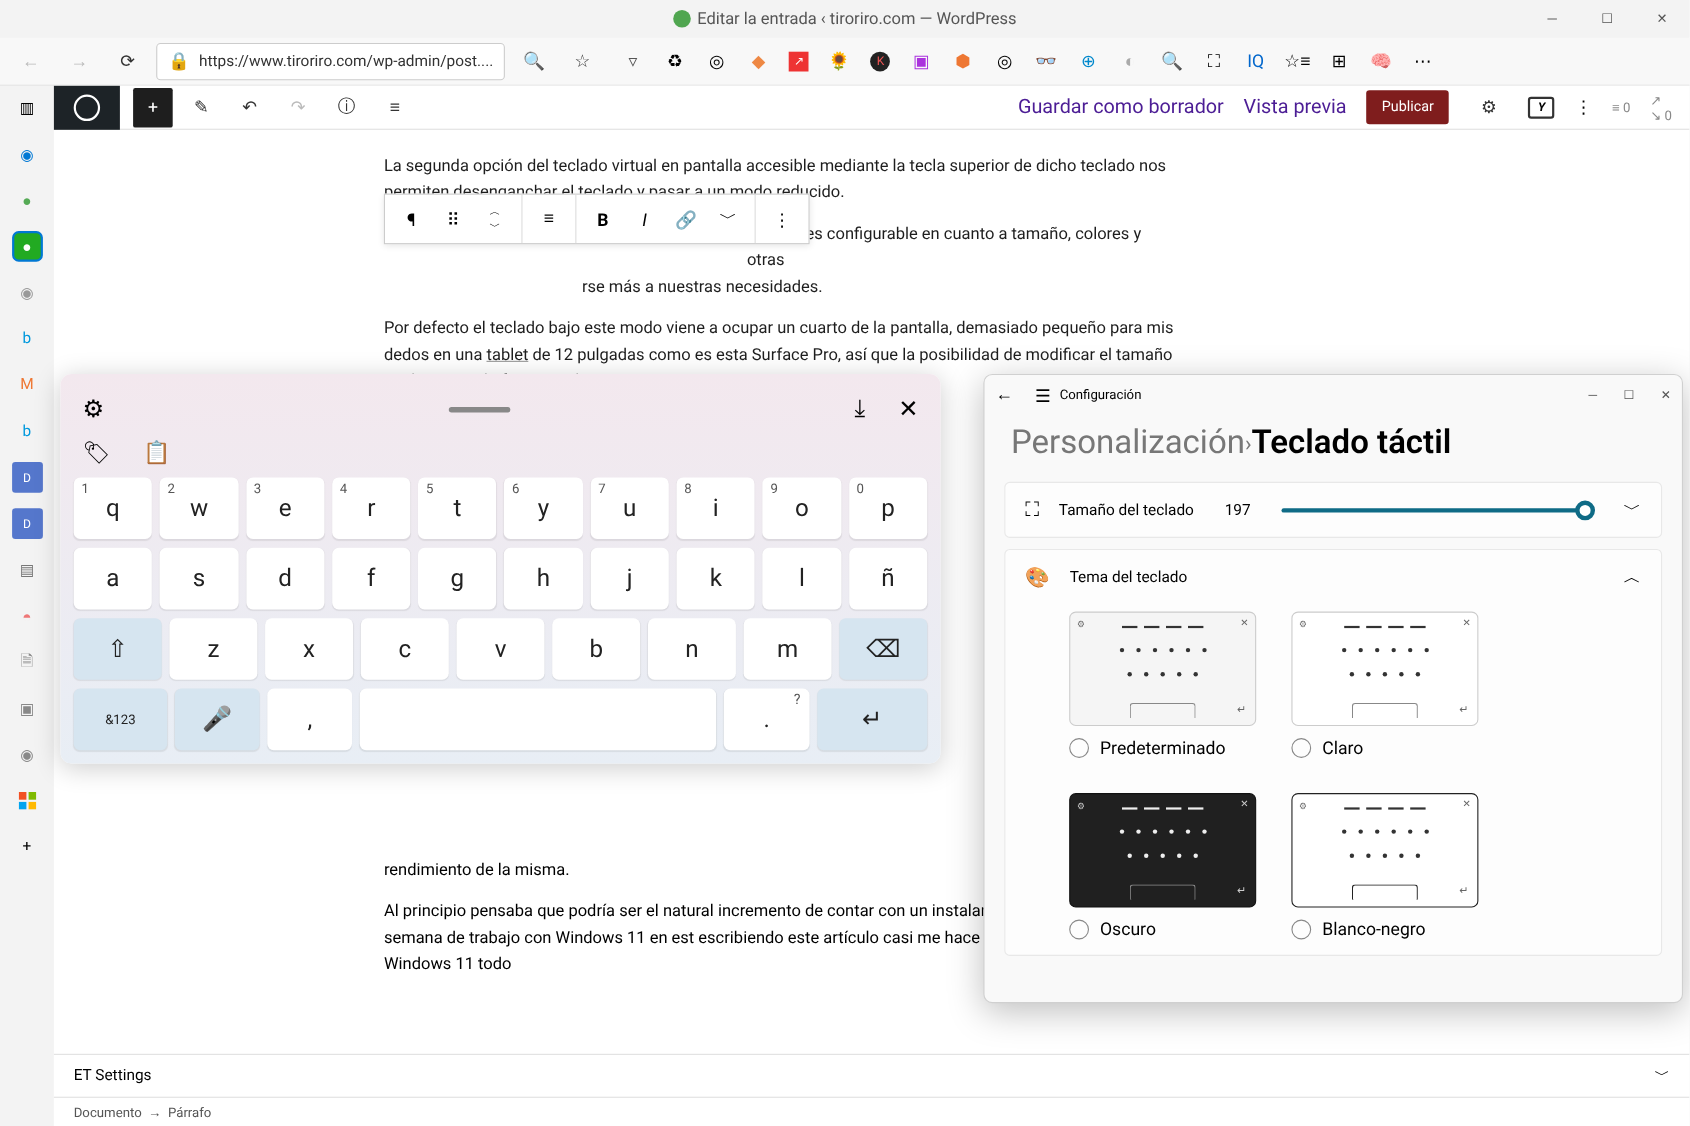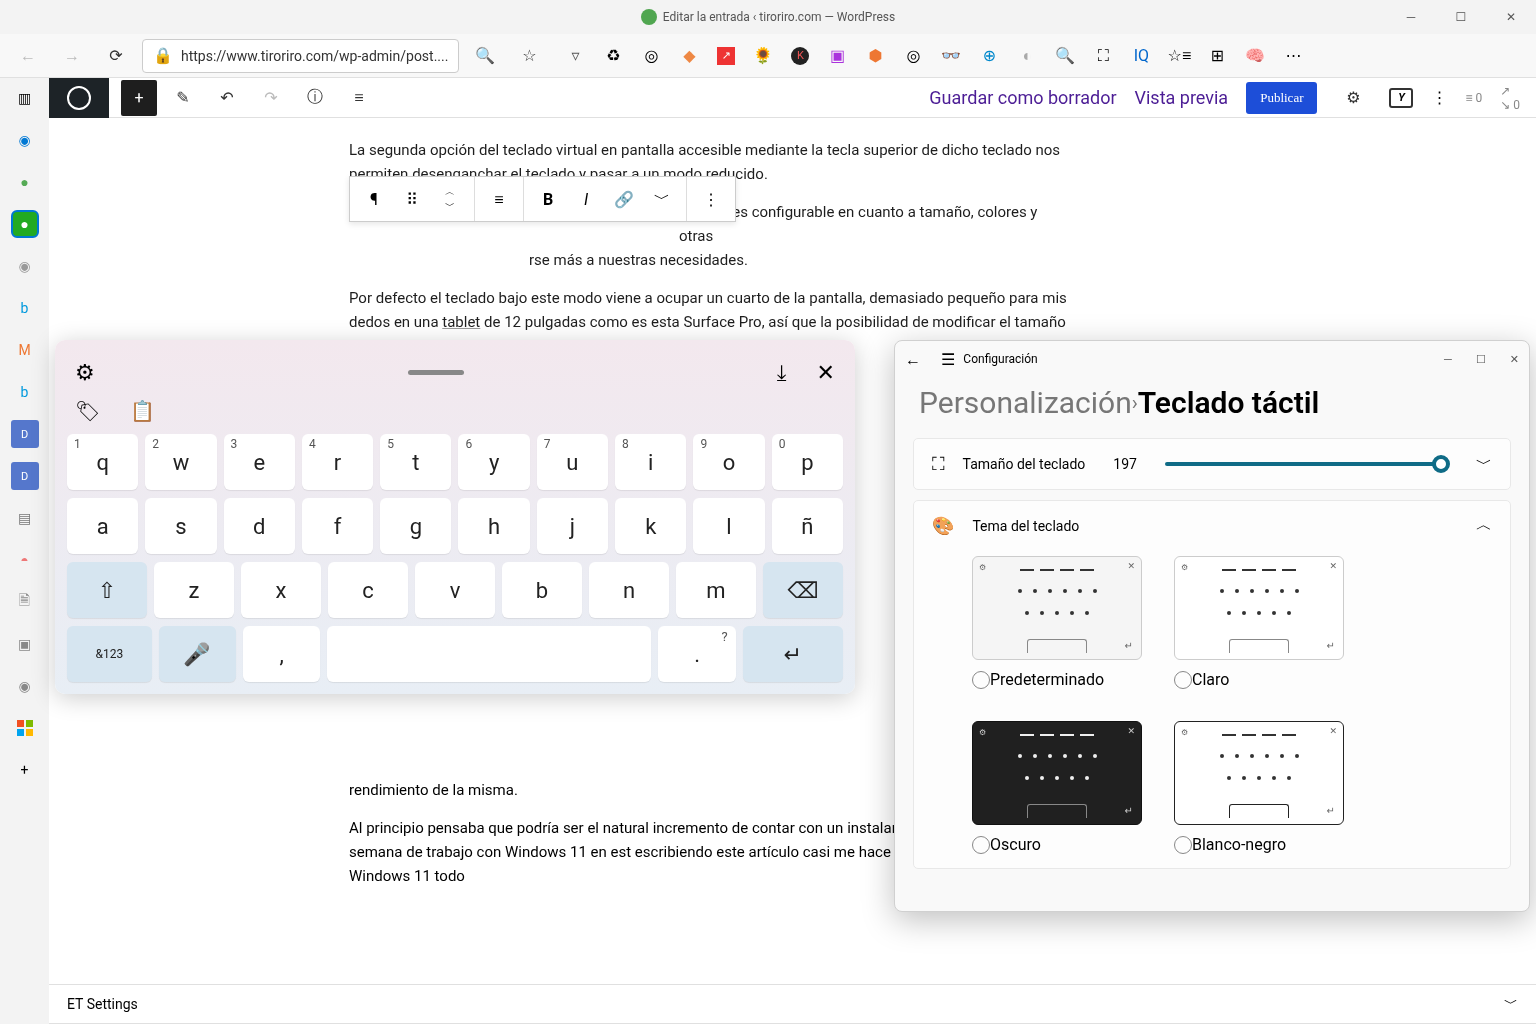--- a/index.html
+++ b/index.html
@@ -1,20 +1,20 @@
 <!DOCTYPE html>
 <html><head>
 <meta charset="utf-8">
 <style>
 * { margin: 0; padding: 0; box-sizing: border-box; font-family: -apple-system, BlinkMacSystemFont, "Segoe UI", Roboto, sans-serif; }
 body { width: 1536px; height: 1024px; overflow: hidden; background: #f3f3f3; position: relative; }
 
 
 .titlebar { height: 34px; display: flex; align-items: center; justify-content: center; background: #f3f3f3; position: relative; }
-.titlebar-title { font-size: 12px; color: #555; display: flex; align-items: center; gap: 6px; }
+.titlebar-title { font-size: 15px; color: #555; display: flex; align-items: center; gap: 6px; }
 .favicon { width: 16px; height: 16px; background: #50a650; border-radius: 50%; display: inline-block; }
 .win-controls { position: absolute; right: 0; top: 0; display: flex; }
 .win-btn { width: 50px; height: 34px; display: flex; align-items: center; justify-content: center; color: #555; font-size: 12px; }
 
 
 .browser-bar { height: 44px; display: flex; align-items: center; padding: 0 10px; gap: 8px; background: #f8f8f8; border-bottom: 1px solid #e0e0e0; }
 .nav-btn { width: 36px; height: 36px; display: flex; align-items: center; justify-content: center; color: #333; border-radius: 4px; }
 .nav-btn.disabled { color: #bbb; }
 .url-bar { flex: 0 0 280px; height: 34px; border: 1px solid #ccc; border-radius: 4px; display: flex; align-items: center; padding: 0 10px; gap: 8px; background: white; }
 .url-text { font-size: 14px; color: #333; white-space: nowrap; overflow: hidden; }
@@ -29,21 +29,21 @@
 
 .wp-area { position: absolute; left: 49px; top: 78px; right: 0; bottom: 0; background: white; }
 .wp-topbar { height: 40px; display: flex; align-items: center; background: white; border-bottom: 1px solid #e0e0e0; }
 .wp-logo { width: 60px; height: 40px; background: #1d2327; display: flex; align-items: center; justify-content: center; }
 .wp-logo-circle { width: 24px; height: 24px; border: 2px solid white; border-radius: 50%; position: relative; }
 .wp-toolbar-left { display: flex; align-items: center; gap: 8px; padding-left: 12px; }
 .wp-tool-btn { width: 36px; height: 36px; display: flex; align-items: center; justify-content: center; border-radius: 2px; color: #333; }
 .wp-tool-btn.primary { background: #1e1e1e; color: white; }
 .wp-toolbar-right { margin-left: auto; display: flex; align-items: center; gap: 18px; padding-right: 16px; }
 .wp-text-btn { font-size: 18px; color: #4c1d95; }
-.wp-publish { background: #1d4ed8; color: white; padding: 8px 14px; border-radius: 3px; font-size: 13px; font-family: Liberation Serif, serif; }
+.wp-publish { background: #7f1d1d; color: white; padding: 8px 14px; border-radius: 3px; font-size: 13px; }
 .wp-yoast { width: 24px; height: 20px; border: 2px solid #333; border-radius: 3px; display:flex; align-items:center; justify-content:center; font-size:11px; font-weight:bold; font-style:italic; }
 
 
 .editor { padding: 20px 0 20px 0; position: relative; }
 .editor-inner { max-width: 720px; margin-left: 300px; font-size: 15px; line-height: 1.6; color: #1e1e1e; }
 .editor-inner p { margin-bottom: 14px; }
 .block-toolbar { position: absolute; top: 58px; left: 300px; background: white; border: 1px solid #ccc; display: flex; height: 46px; box-shadow: 0 2px 6px rgba(0,0,0,0.1); }
 .bt-sec { display: flex; align-items: center; border-right: 1px solid #ddd; padding: 0 8px; gap: 6px; }
 .bt-btn { width: 32px; height: 32px; display: flex; align-items: center; justify-content: center; font-size: 16px; }
 .placeholder { color: #888; }
@@ -94,21 +94,21 @@
 .kb-dashes { display: flex; gap: 6px; justify-content: center; margin-top: 4px; }
 .kb-dash { width: 14px; height: 2px; background: #333; }
 .theme-preview.dark .kb-dash { background: #eee; }
 .theme-gear { position: absolute; top: 6px; left: 6px; font-size: 8px; color: #666; }
 .theme-x { position: absolute; top: 4px; right: 6px; font-size: 9px; color: #666; }
 .theme-preview.dark .theme-gear, .theme-preview.dark .theme-x { color: #ccc; }
 .theme-space { position:absolute; bottom:6px; left:50%; transform:translateX(-50%); width:60px; height:14px; border:1px solid #888; border-bottom:none; border-radius: 3px 3px 0 0; }
 .theme-preview.dark .theme-space { border-color:#888; }
 .theme-enter { position:absolute; bottom:8px; right:8px; font-size:10px; color:#666; }
 .theme-preview.dark .theme-enter { color:#ccc; }
-.radio-row { display: flex; align-items: center; }
+.radio-row { display: flex; align-items: center; gap: 10px; }
 .radio { width: 18px; height: 18px; border: 1.5px solid #888; border-radius: 50%; }
 
 svg { display: block; }
 </style>
 </head>
 <body>
 
 <div class="titlebar">
   <div class="titlebar-title">
     <span class="favicon"></span>
@@ -259,20 +259,23 @@
       <p style="margin-bottom:14px;">rendimiento de la misma.</p>
       <p>Al principio pensaba que podría ser el natural incremento de contar con un instalar, pero realmente tras una semana de trabajo con Windows 11 en est escribiendo este artículo casi me hace pronunciarme que con Windows 11 todo</p>
     </div>
   </div>
 
   <div class="footer-status">
     <div class="footer-et">
       <span>ET Settings</span>
       <span>﹀</span>
     </div>
+    <div class="footer-breadcrumb">
+      <span>Documento</span> &nbsp;→&nbsp; <span>Párrafo</span>
+    </div>
   </div>
 </div>
 
 <div class="vk">
   <div class="vk-top">
     <span style="font-size:22px;">⚙</span>
     <div class="vk-handle"></div>
     <div class="vk-top-right">
       <span>⤓</span>
       <span>✕</span>

